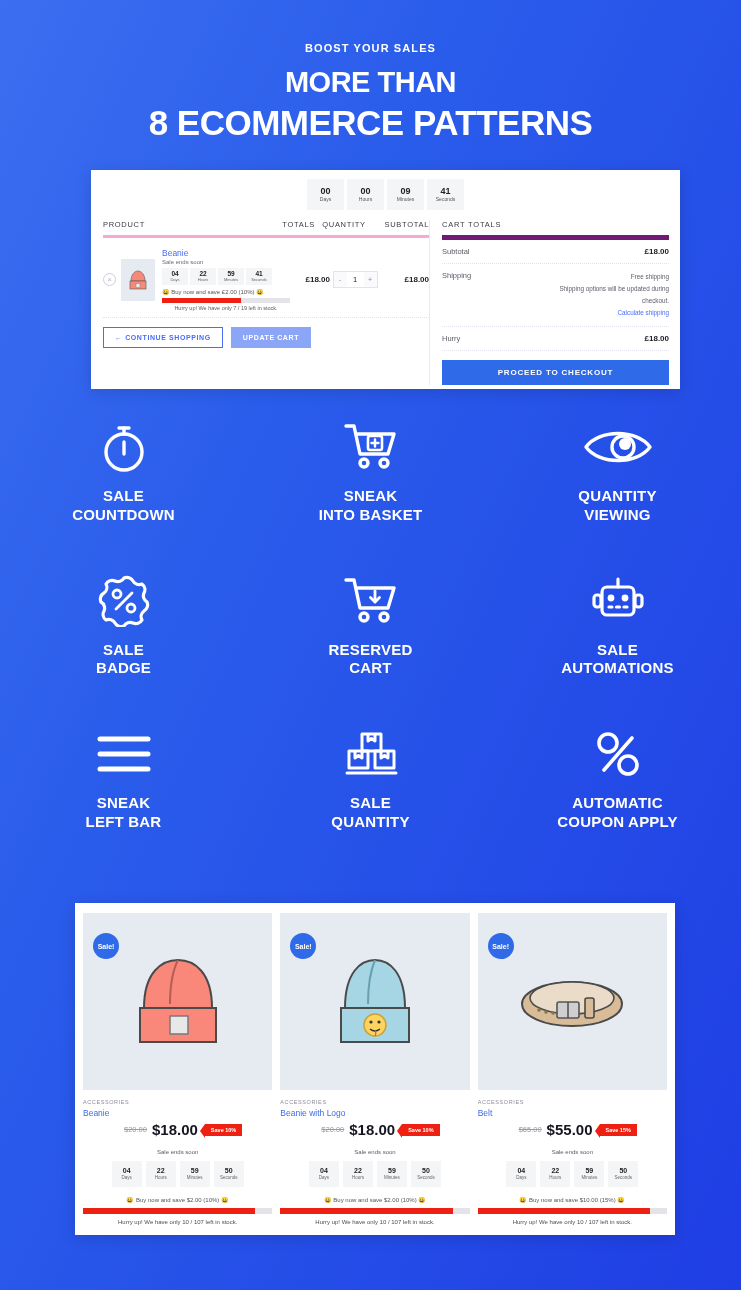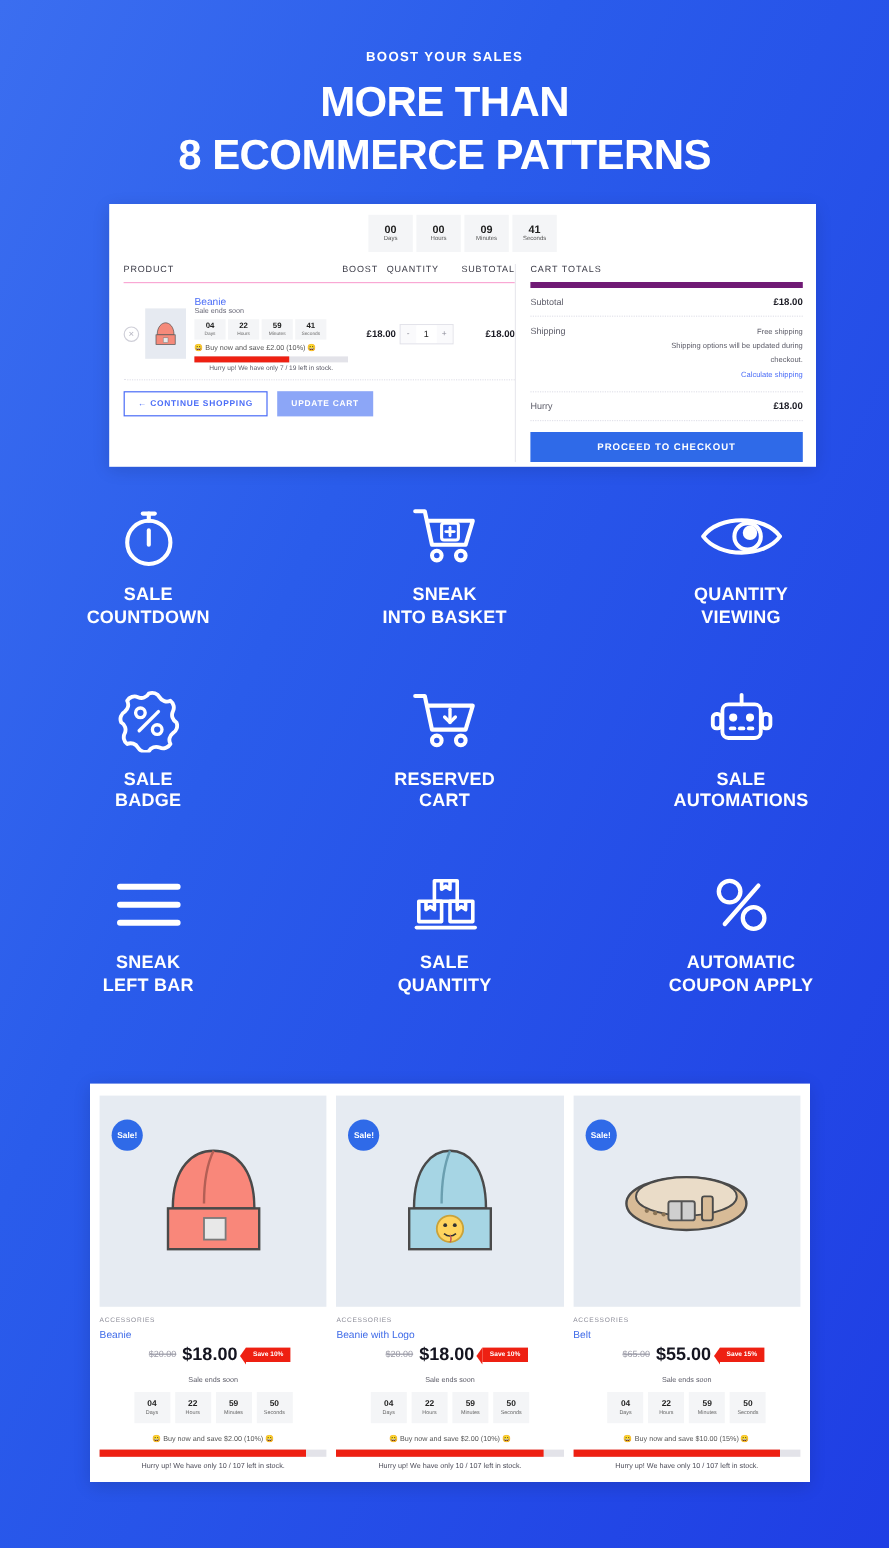--- a/index.html
+++ b/index.html
@@ -14,21 +14,21 @@
   
   .header { text-align: center; padding-top: 42px; }
   .kicker {
     color: #ffffff; font-size: 11px; font-weight: 700;
     letter-spacing: 1.1px;
   }
   .headline {
     color: #ffffff; font-weight: 800; letter-spacing: -0.5px;
     line-height: 1.08;
   }
-  .headline .l1 { display:block; font-size: 35px; margin-top: 13px; }
+  .headline .l1 { display:block; font-size: 29px; margin-top: 13px; }
   .headline .l2 { display:block; font-size: 35px; margin-top: 6px; }
 
   
   .cart-card {
     position: absolute; left: 91px; top: 170px;
     width: 589px; height: 219px;
     background: #ffffff;
     box-shadow: 0 3px 14px rgba(0,0,0,.14);
     overflow: hidden;
   }
@@ -44,21 +44,21 @@
   }
   .cd-box .n { font-size: 9px; font-weight: 700; color: #222; line-height: 1.1; }
   .cd-box .u { font-size: 5px; color: #555; line-height: 1.2; }
 
   .cart-body { display: flex; margin-top: 10px; }
   .cart-left { width: 338px; padding-left: 12px; }
   .cart-right { width: 240px; padding-left: 12px; border-left: 1px solid #e9e9ee; }
 
   .thead {
     display: flex; font-size: 7.5px; letter-spacing: .7px;
-    color: #3a3a46; padding-bottom: 6px; border-bottom: 1px solid #f9a8d4;
+    color: #3a3a46; padding-bottom: 6px; border-bottom: 3px solid #f9a8d4;
   }
   .th-prod { flex: 1; }
   .th-price { width: 46px; text-align: right; }
   .th-qty { width: 58px; text-align: center; }
   .th-sub { width: 56px; text-align: right; }
 
   .prow { display: flex; align-items: center; padding: 10px 0 6px 0;
           border-bottom: 1px dotted #e2e2ea; }
   .rm {
     width: 13px; height: 13px; border: 1px solid #cfcfd8; border-radius: 50%;
@@ -205,21 +205,21 @@
       <span class="n">41</span>
       <span class="u">Seconds</span>
     </div>
   </div>
 
   <div class="cart-body">
 
     <div class="cart-left">
       <div class="thead">
         <div class="th-prod">PRODUCT</div>
-        <div class="th-price">BOOST</div>
+        <div class="th-price">TOTALS</div>
         <div class="th-qty">QUANTITY</div>
         <div class="th-sub">SUBTOTAL</div>
       </div>
 
       <div class="prow">
         <div class="rm">×</div>
 
         <div class="thumb">
           <svg class="beanie" viewBox="0 0 20 22">
             <path d="M3 12 C3 5 7 2 10 2 C13 2 17 5 17 12 Z" fill="#f58a7a" stroke="#555" stroke-width=".6"></path>

